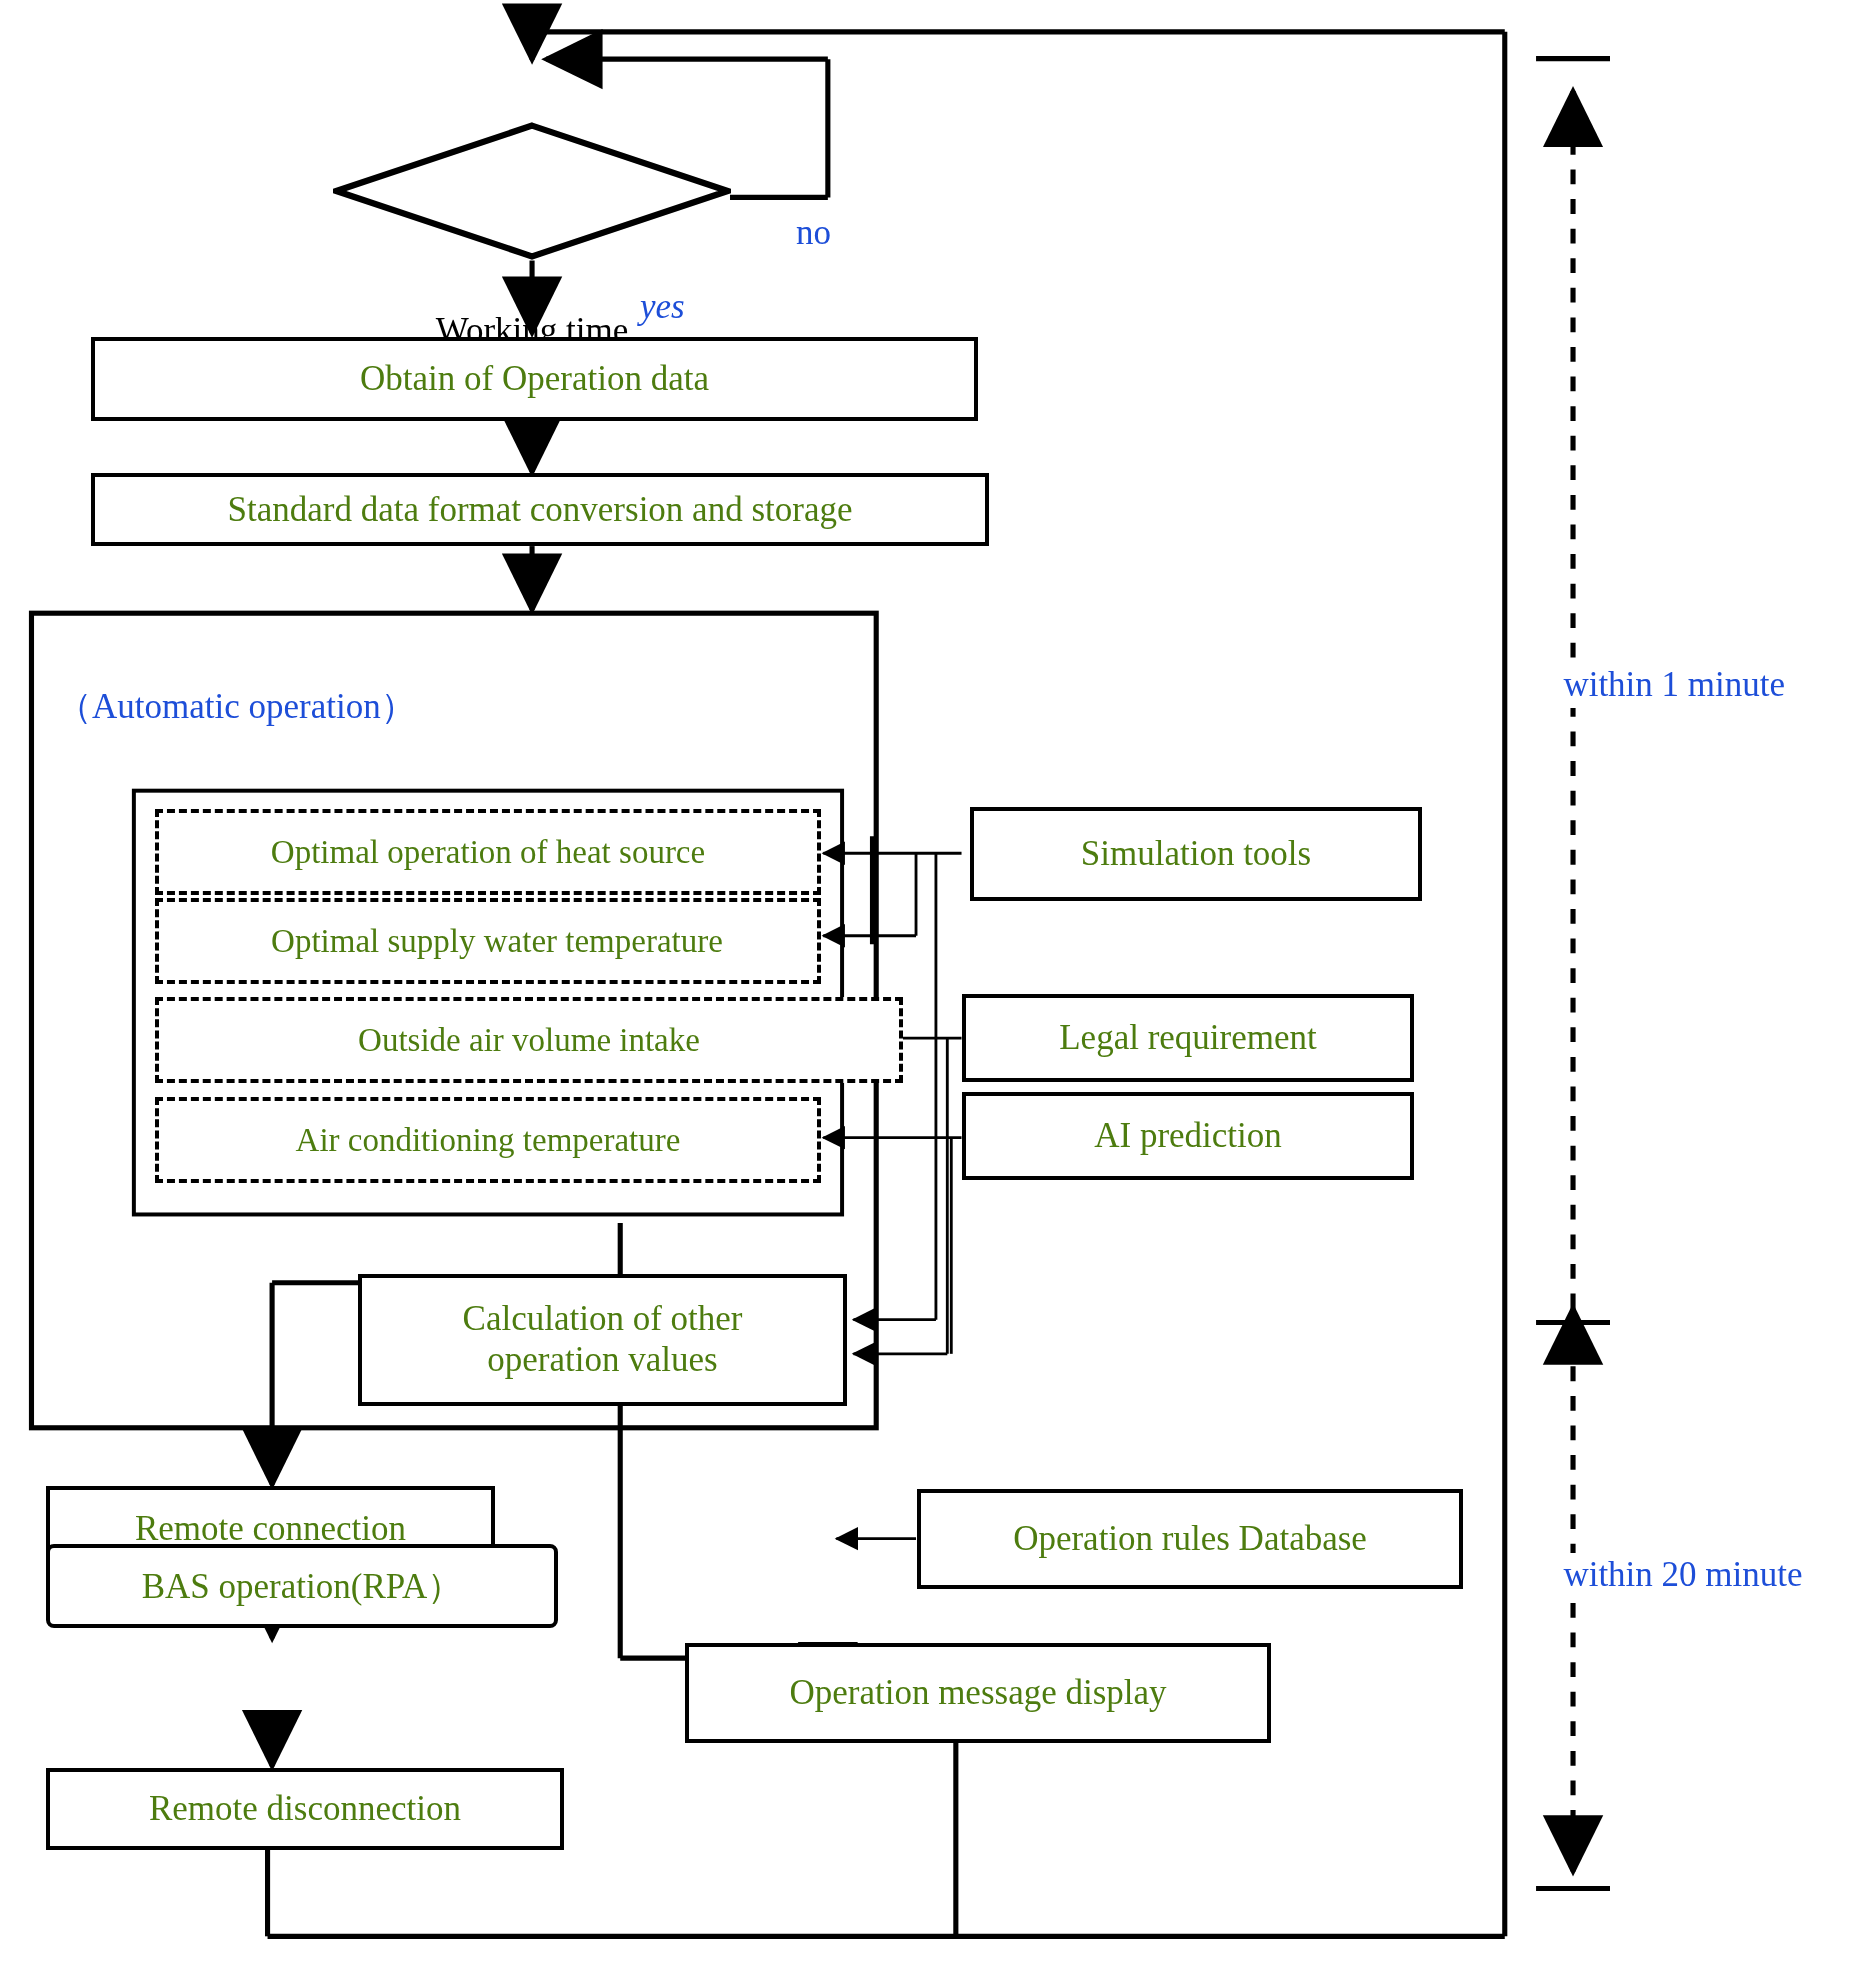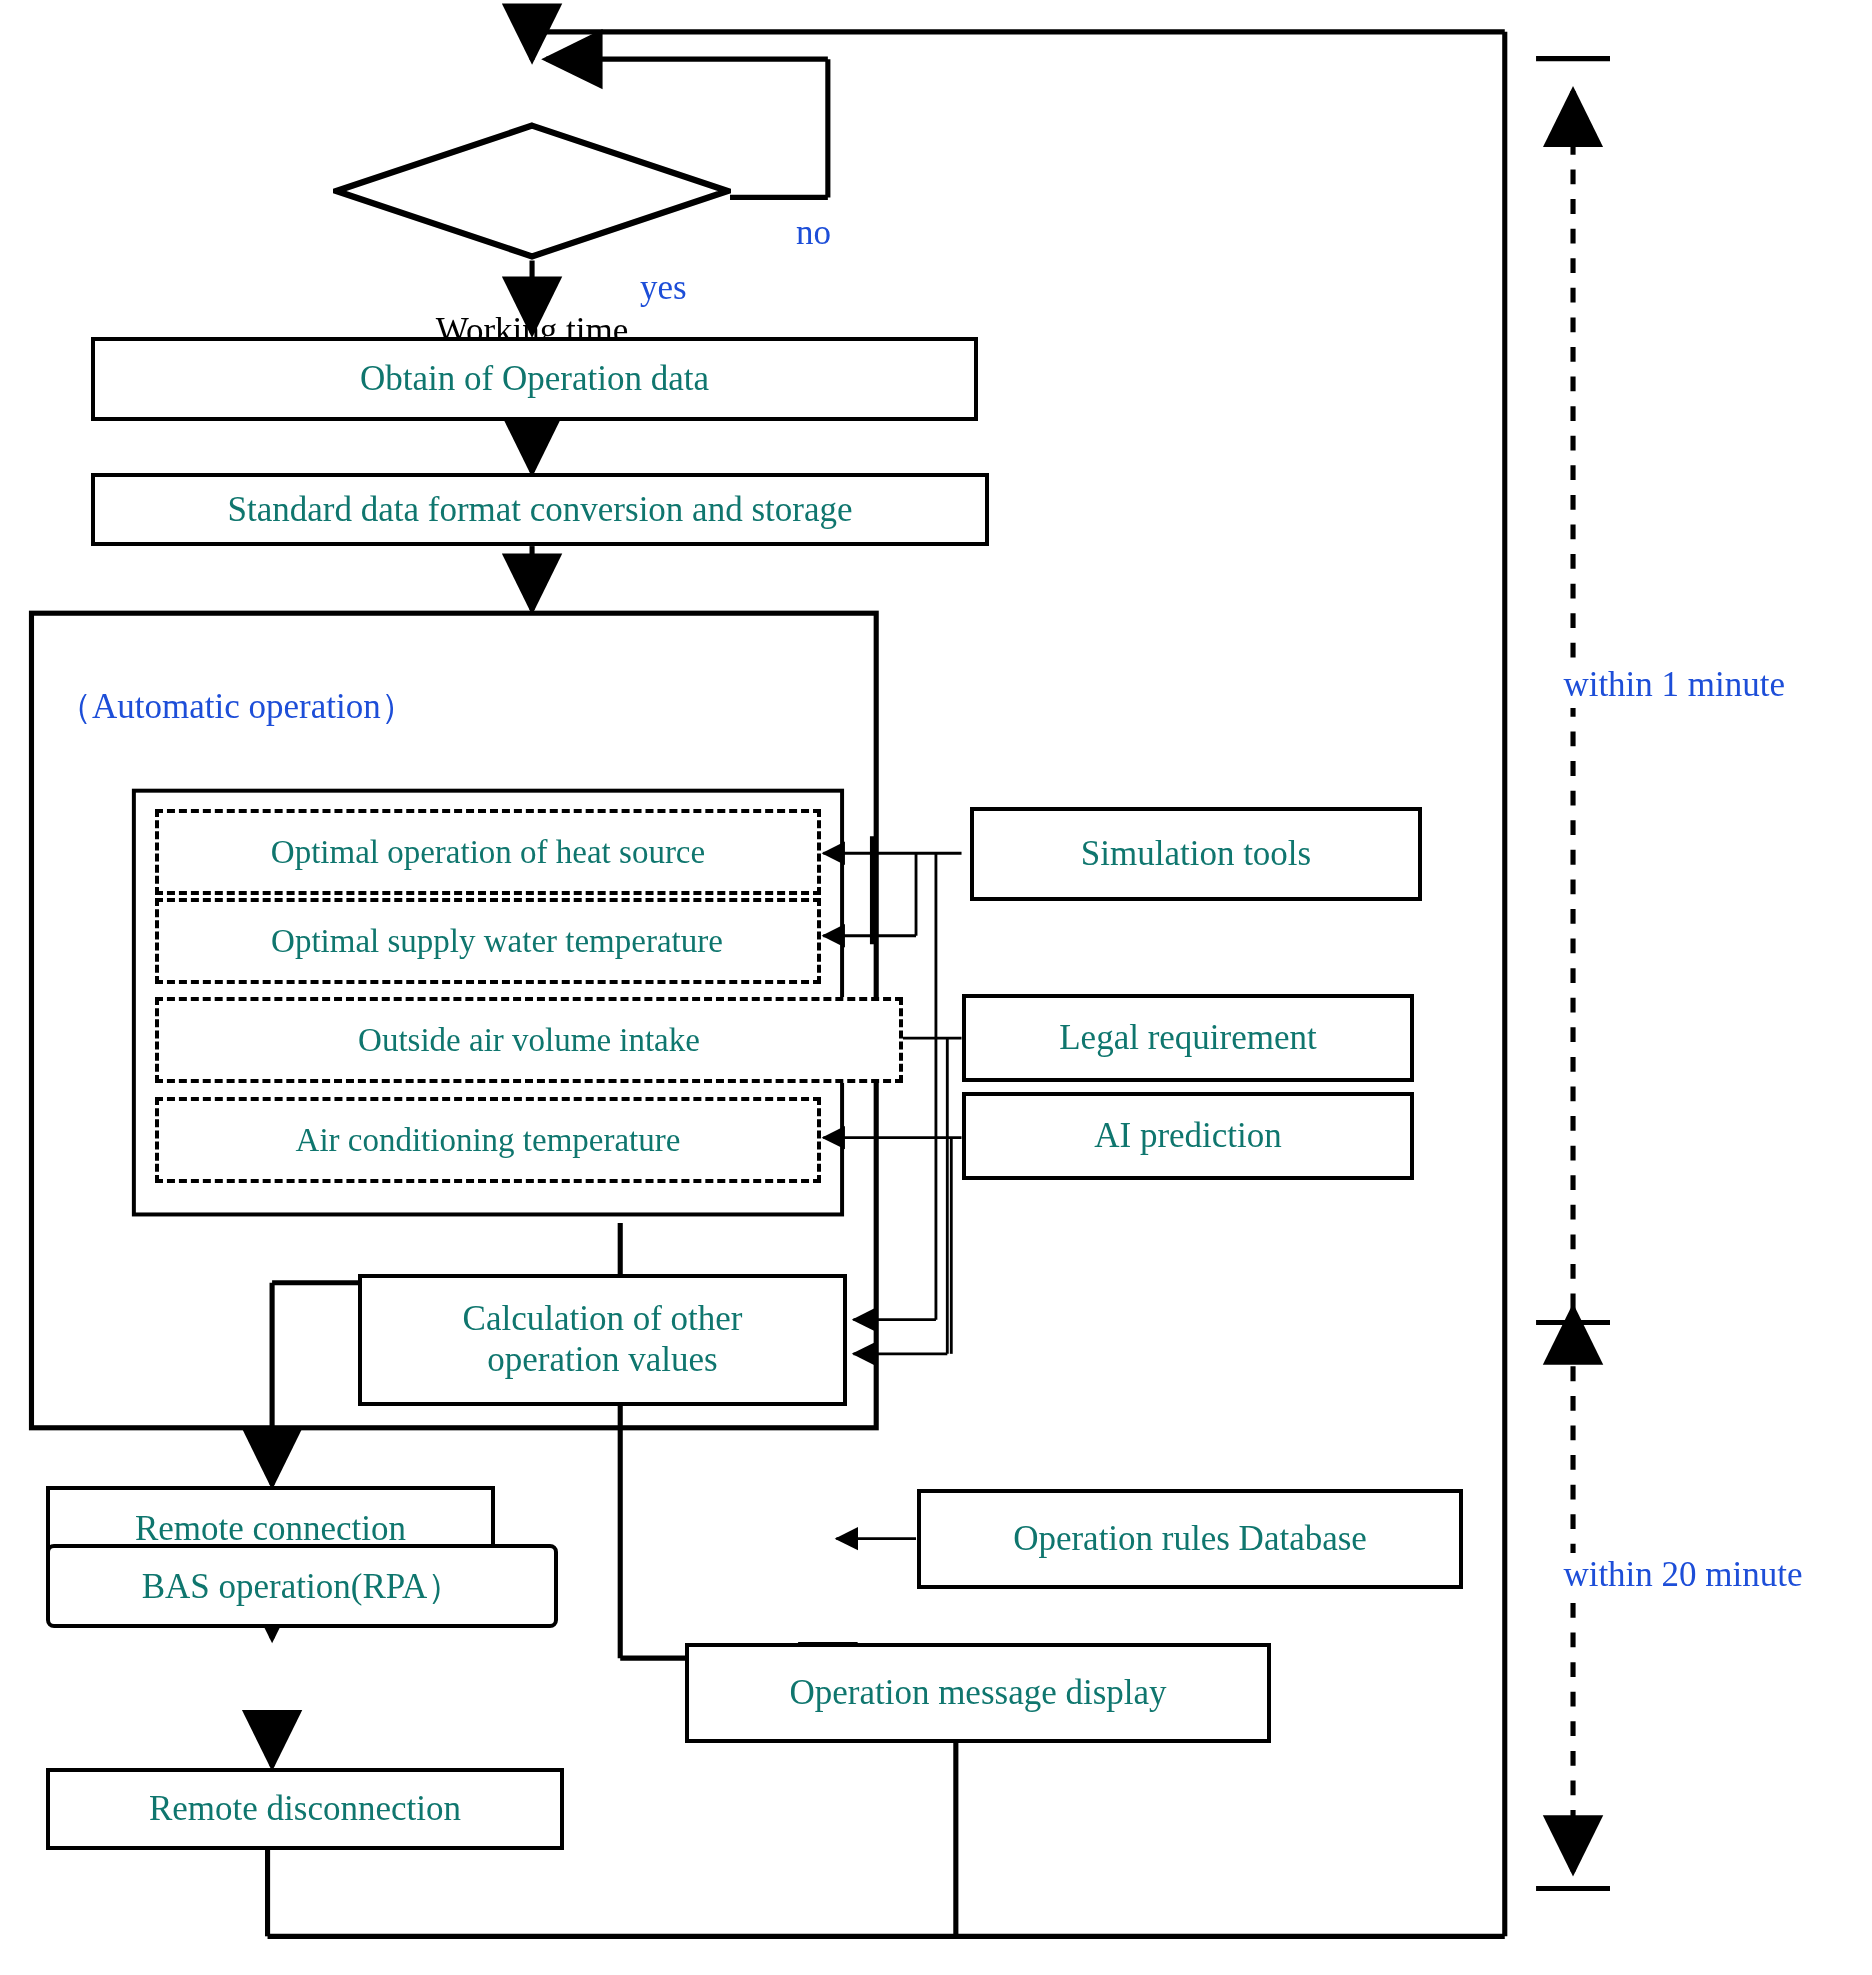--- a/index.html
+++ b/index.html
@@ -1,20 +1,20 @@
 <!DOCTYPE html>
 <html style="font-size:9px"><head>
 <meta charset="utf-8">
 <style>
   html,body{margin:0;padding:0;background:#ffffff;}
   body{font-family:"Liberation Serif","DejaVu Serif",serif;}
   #canvas{position:relative;width:1873px;height:1975px;background:#fff;overflow:hidden;}
   svg#wires{position:absolute;left:0;top:0;width:1873px;height:1975px;}
   .node{position:absolute;box-sizing:border-box;display:flex;align-items:center;
-        justify-content:center;text-align:center;color:#0f766e;background:#fff;}
+        justify-content:center;text-align:center;color:#4d7c0f;background:#fff;}
   .boxn{border:4px solid #000;}
   .dashn{border:4px dashed #000;}
   .lbl{position:absolute;color:#1d4ed8;white-space:pre;}
   .diamond-wrap{position:absolute;}
   .diamond-txt{position:absolute;display:flex;align-items:center;justify-content:center;
                width:100%;height:100%;}
 </style>
 </head>
 <body>
 
@@ -104,21 +104,21 @@
   </svg>
 
   <div class="diamond-wrap" style="left:333px;top:122px;width:398px;height:138px;">
     <svg width="398" height="138" viewBox="0 0 700 242" xmlns="http://www.w3.org/2000/svg">
       <polygon points="350,6 694,121 350,236 6,121" fill="#fff" stroke="#000" stroke-width="11"></polygon>
     </svg>
     <div class="diamond-txt" style="font-size:35px;">Working time</div>
   </div>
 
   <div class="lbl" style="left:796px;top:213px;font-size:35px;">no</div>
-  <div class="lbl" style="left:640px;top:268px;font-size:35px;">yes</div>
+  <div class="lbl" style="left:640px;top:287px;font-size:35px;font-style:italic;">yes</div>
 
   <div class="node boxn" style="left:91px;top:337px;width:887px;height:84px;font-size:35px;">
     <span>Obtain of Operation data</span>
   </div>
 
   <div class="node boxn" style="left:91px;top:473px;width:898px;height:73px;font-size:35px;">
     <span>Standard data format conversion and storage</span>
   </div>
 
   <div class="lbl" style="left:57px;top:683px;font-size:35px;">（Automatic operation）</div>

